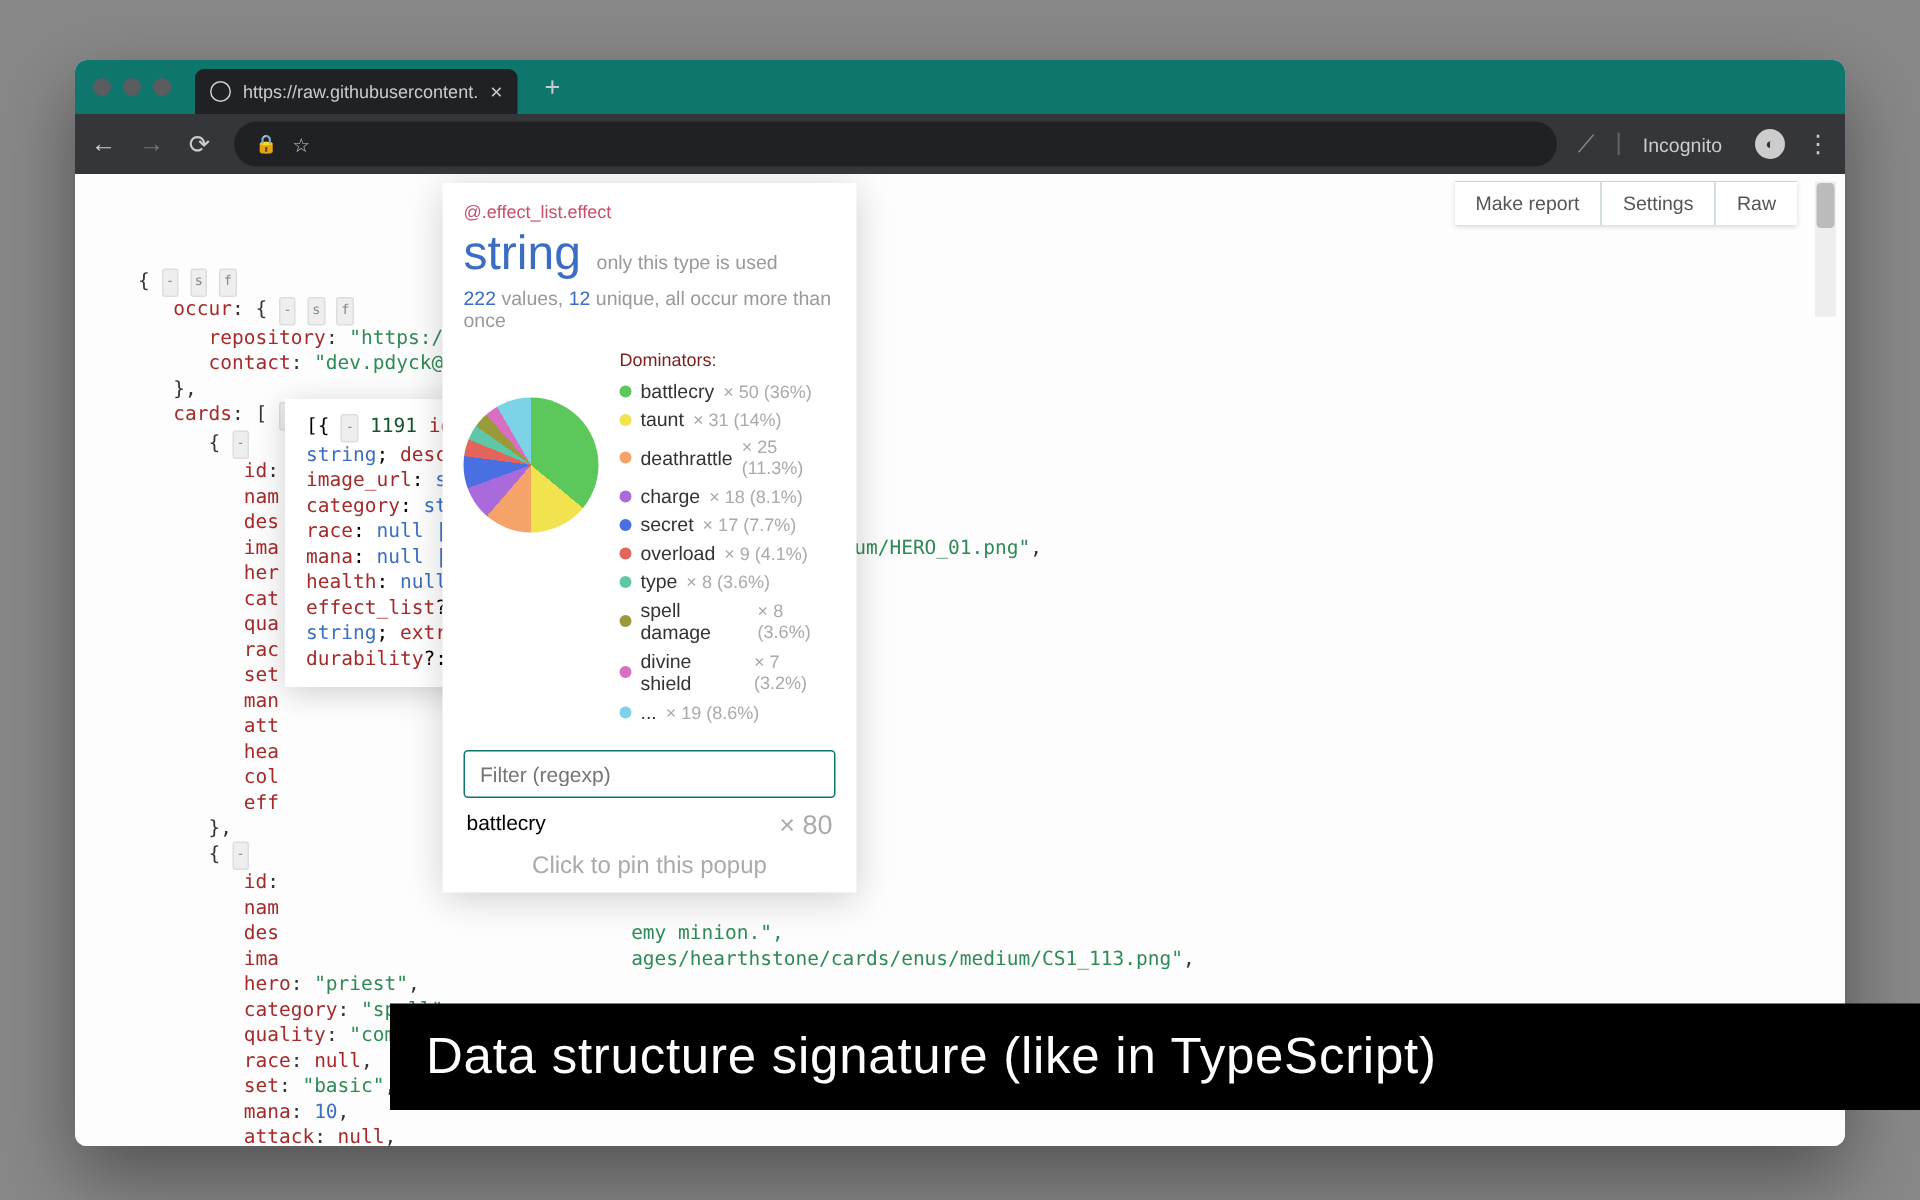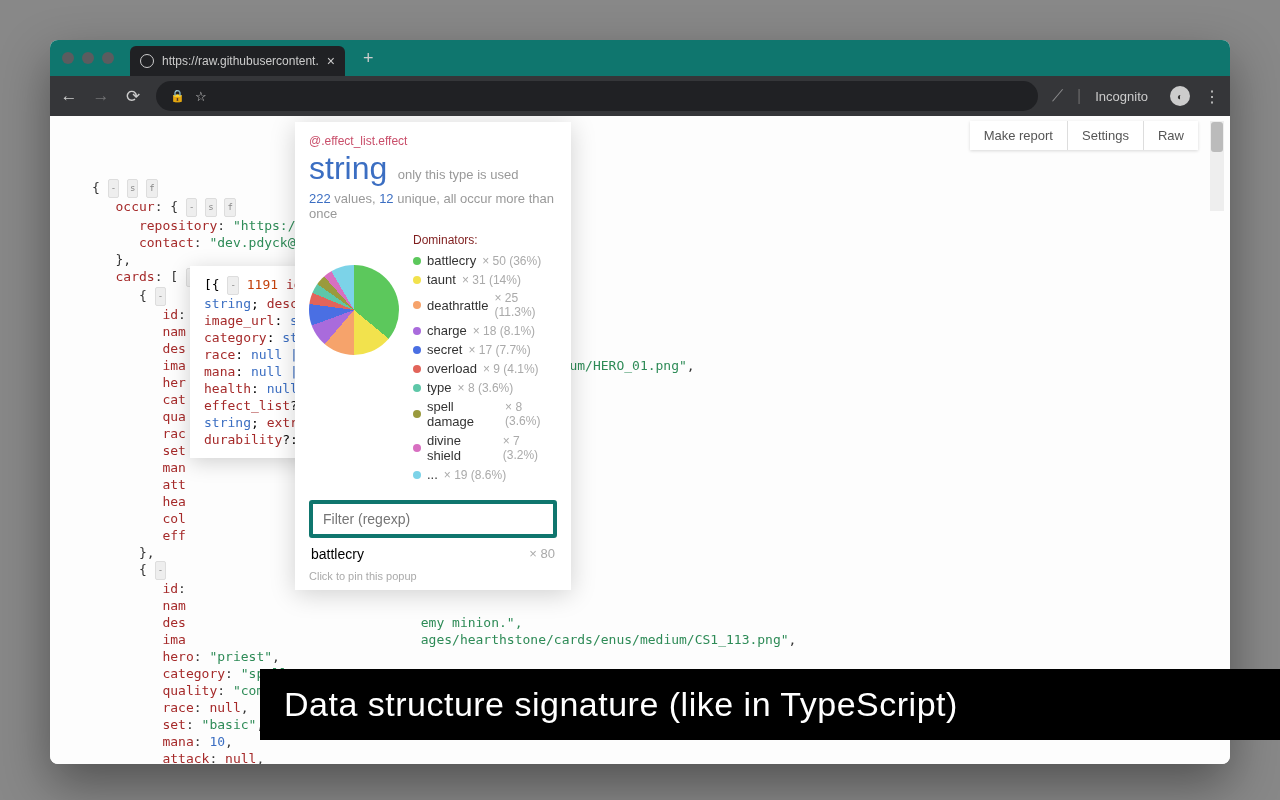--- a/index.html
+++ b/index.html
@@ -37,40 +37,40 @@
 .json { position: absolute; top: 46px; left: 42px; font-family: "Menlo", "Consolas", monospace; font-size: 13px; line-height: 17px; color: #333; white-space: pre; }
 .json .key { color: #a52a2a; }
 .json .str { color: #2e8b57; }
 .json .kw { color: #a52a2a; }
 .json .num { color: #3b6ec2; }
 .chip { display:inline-block; background:#eee; border:1px solid #ddd; border-radius:2px; font-size:9px; padding: 0 2px; color:#888; vertical-align:1px; }
 
 .sigbox { position: absolute; top: 150px; left: 140px; width: 250px; background: #fff; box-shadow: 0 4px 20px rgba(0,0,0,0.18); padding: 10px 14px; font-family: Menlo, monospace; font-size: 13px; line-height: 17px; }
 .sigbox .type { color: #3b6ec2; }
 .sigbox .key { color: #a52a2a; }
-.sigbox .cnt { color: #c2410c; }
+.sigbox .cnt { color: #14532d; }
 
 .popup { position: absolute; top: 6px; left: 245px; width: 276px; background: #fff; box-shadow: 0 4px 24px rgba(0,0,0,0.18); padding: 12px 14px 6px; }
 .popup .path { color: #c94e6a; font-size: 12px; }
 .popup .bigtype { color: #3b6ec2; font-size: 32px; font-weight: 400; display:inline-block; margin: 2px 0;}
 .popup .sub { color: #999; font-size: 13px; display:inline-block; margin-left:6px;}
 .popup .stats { color: #999; font-size: 13px; margin-top: 2px;}
 .popup .stats .n { color: #3b6ec2; }
 .popup .domhdr { color: #7f1d1d; font-size: 12px; margin-bottom: 6px;}
 .popup .body { display: flex; gap: 14px; margin-top: 12px;}
 .popup .pie { width: 90px; height: 90px; border-radius: 50%; margin-top: 32px; flex-shrink: 0;}
 .popup .legend { flex:1; font-size: 13px;}
 .popup .leg { display:flex; align-items:center; gap:6px; margin-bottom: 4px;}
 .popup .dot { width:8px; height:8px; border-radius:50%; flex-shrink:0;}
 .popup .lbl { color:#333; }
 .popup .meta { color:#aaa; font-size: 12px;}
-.popup input { width: 100%; padding: 7px 10px; font-size: 14px; border: 4px solid #0f766e; border-radius: 3px; margin-top: 14px; color:#999;}
+.popup input { width: 100%; padding: 7px 10px; font-size: 14px; border: 1px solid #0f766e; border-radius: 3px; margin-top: 14px; color:#999;}
 .popup .result { display:flex; justify-content:space-between; padding: 8px 2px 4px; font-size: 14px;}
-.popup .result .meta { font-size:13px; }
-.popup .pin { text-align:left; font-size: 11px; color: #aaa; padding: 4px 0 2px;}
+.popup .result .meta { font-size:18px; }
+.popup .pin { text-align:center; font-size: 16px; color: #aaa; padding: 4px 0 2px;}
 
 .banner { position: absolute; bottom: 60px; left: 260px; right: 0; background: #000; color: #fff; font-size: 34px; padding: 16px 24px; letter-spacing: 0.5px;}
 </style>
 </head>
 <body>
 
 <div class="window">
   <div class="titlebar">
     <div class="traffic">
         <span></span>

